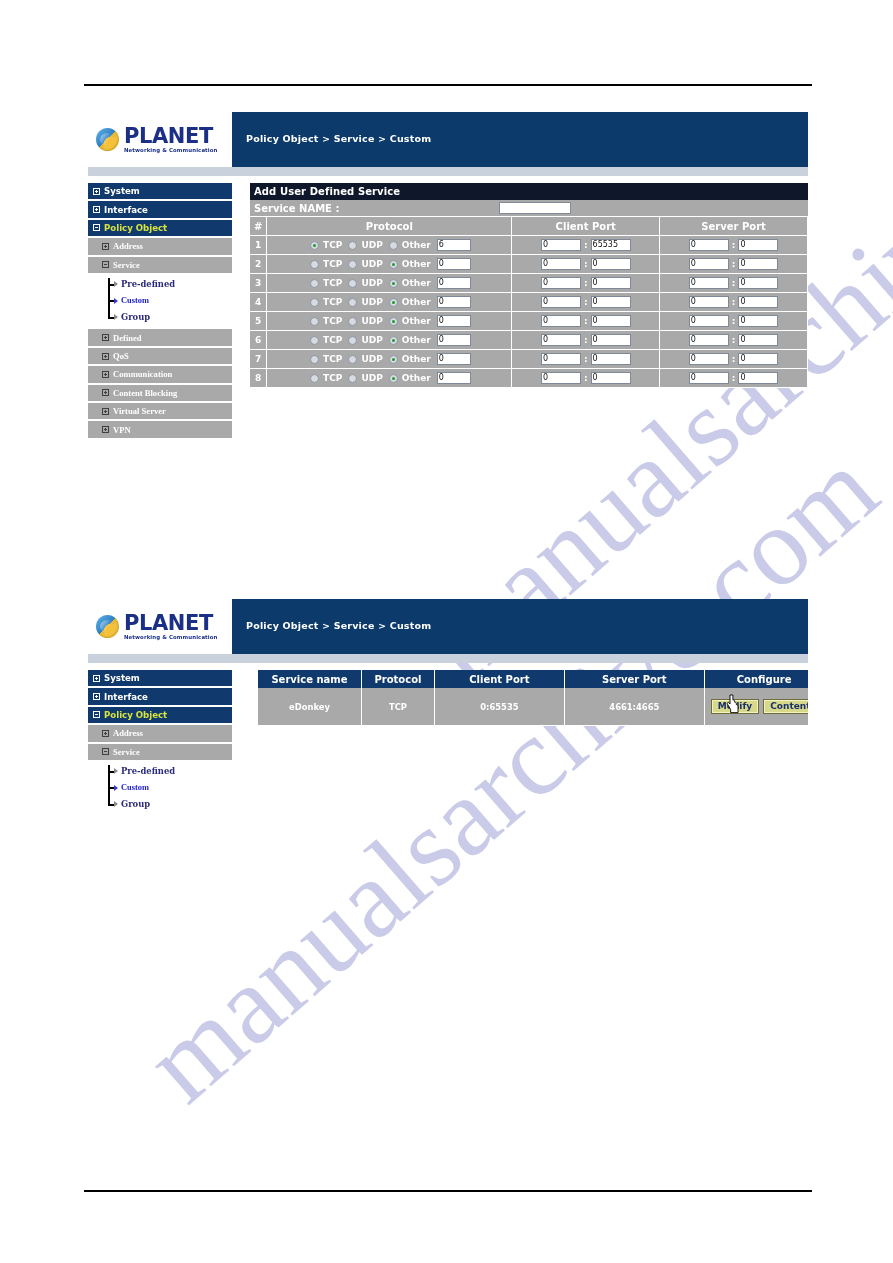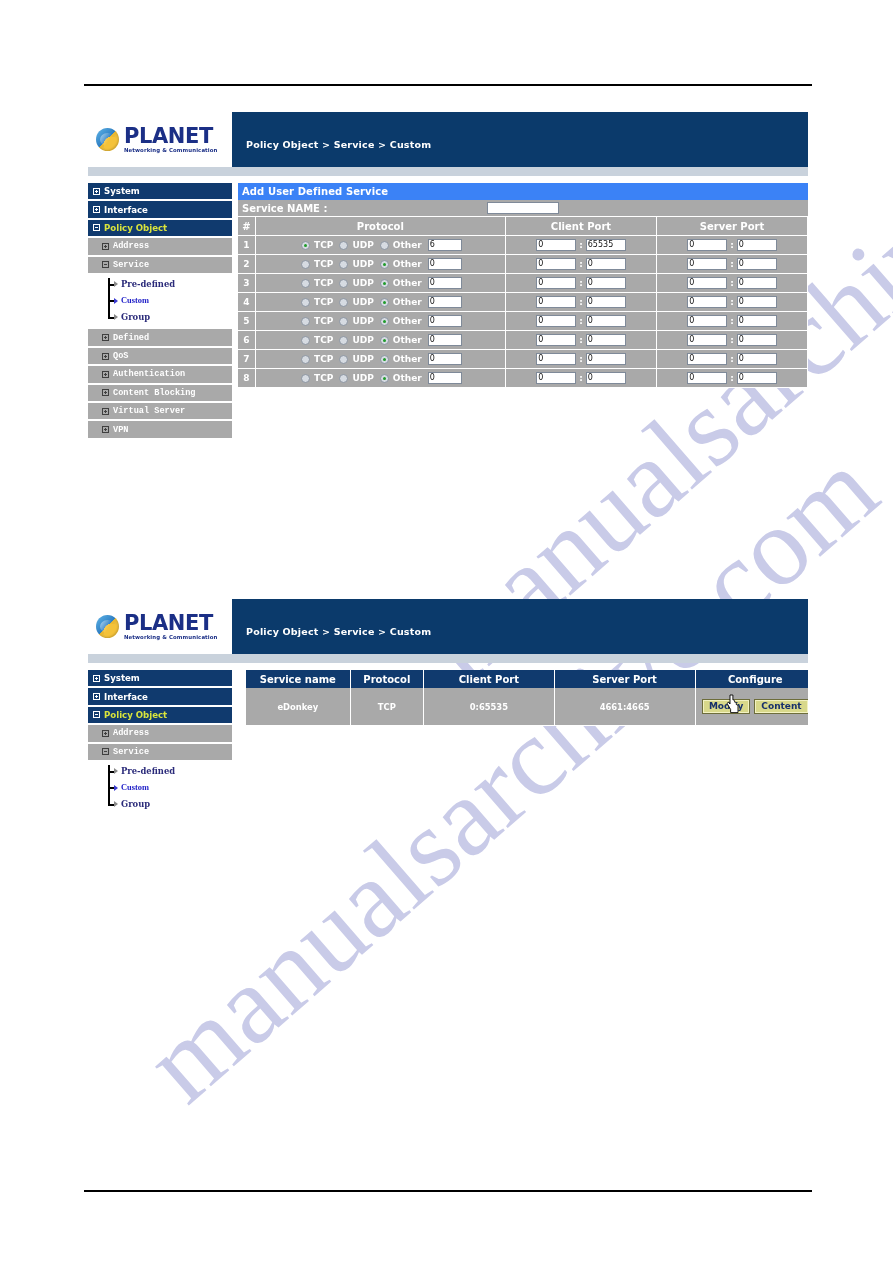--- a/index.html
+++ b/index.html
@@ -108,39 +108,40 @@
     font-size: 5.4px;
     letter-spacing: 0.1px;
     color: #1b2f86;
     margin-top: 1px;
   }
   .crumb-cell {
     flex: 1;
     background: #0b3a6b;
     display: flex;
     align-items: flex-end;
-    padding: 0 0 17px 14px;
+    padding: 0 0 23px 14px;
     box-sizing: border-box;
   }
   .crumb-text {
     color: #ffffff;
     font-family: "DejaVu Sans", sans-serif;
     font-weight: 700;
     font-size: 9.5px;
     letter-spacing: 0.2px;
   }
   .shadowbar {
     height: 9px;
     background: #c9d2dc;
   }
 
   .body-row {
     display: flex;
     align-items: flex-start;
     padding-top: 7px;
+    gap: 12px;
   }
 
   
   .sidebar { width: 144px; flex: 0 0 144px; }
   .nav-top {
     height: 17.4px;
     background: #103a6e;
     display: flex;
     align-items: center;
     padding-left: 5px;
@@ -160,21 +161,21 @@
     background: #a9a9a9;
     display: flex;
     align-items: center;
     padding-left: 14px;
     box-sizing: border-box;
     margin-bottom: 1px;
     border-bottom: 1px solid #ffffff;
   }
   .nav-sub .nav-label {
     color: #ffffff;
-    font-family: Liberation Mono, monospace;
+    font-family: Liberation Serif, serif;
     font-weight: 700;
     font-size: 8.6px;
   }
   .pm-box {
     width: 7px; height: 7px;
     border: 1px solid #ffffff;
     margin-right: 4px;
     position: relative;
     flex: 0 0 auto;
     box-sizing: border-box;
@@ -229,21 +230,21 @@
     font-weight: 700;
     font-size: 8.4px;
     color: #2b2b7a;
   }
   .leaf.current .leaf-label { color: #2222c8; font-family: Liberation Serif, serif; }
 
   
   .content { flex: 1; padding-left: 6px; }
 
   .sect-title {
-    background: #3b82f6;
+    background: #0f172a;
     color: #ffffff;
     font-family: "DejaVu Sans", sans-serif;
     font-weight: 700;
     font-size: 10px;
     padding: 3px 0 3px 4px;
     letter-spacing: .1px;
   }
 
   .svc-name-row {
     background: #a9a9a9;
@@ -499,21 +500,21 @@
       <div class="nav-sub">
         <span class="pm-box plus"></span>
         <span class="nav-label">Defined</span>
       </div>
       <div class="nav-sub">
         <span class="pm-box plus"></span>
         <span class="nav-label">QoS</span>
       </div>
       <div class="nav-sub">
         <span class="pm-box plus"></span>
-        <span class="nav-label">Authentication</span>
+        <span class="nav-label">Communication</span>
       </div>
       <div class="nav-sub">
         <span class="pm-box plus"></span>
         <span class="nav-label">Content Blocking</span>
       </div>
       <div class="nav-sub">
         <span class="pm-box plus"></span>
         <span class="nav-label">Virtual Server</span>
       </div>
       <div class="nav-sub">

